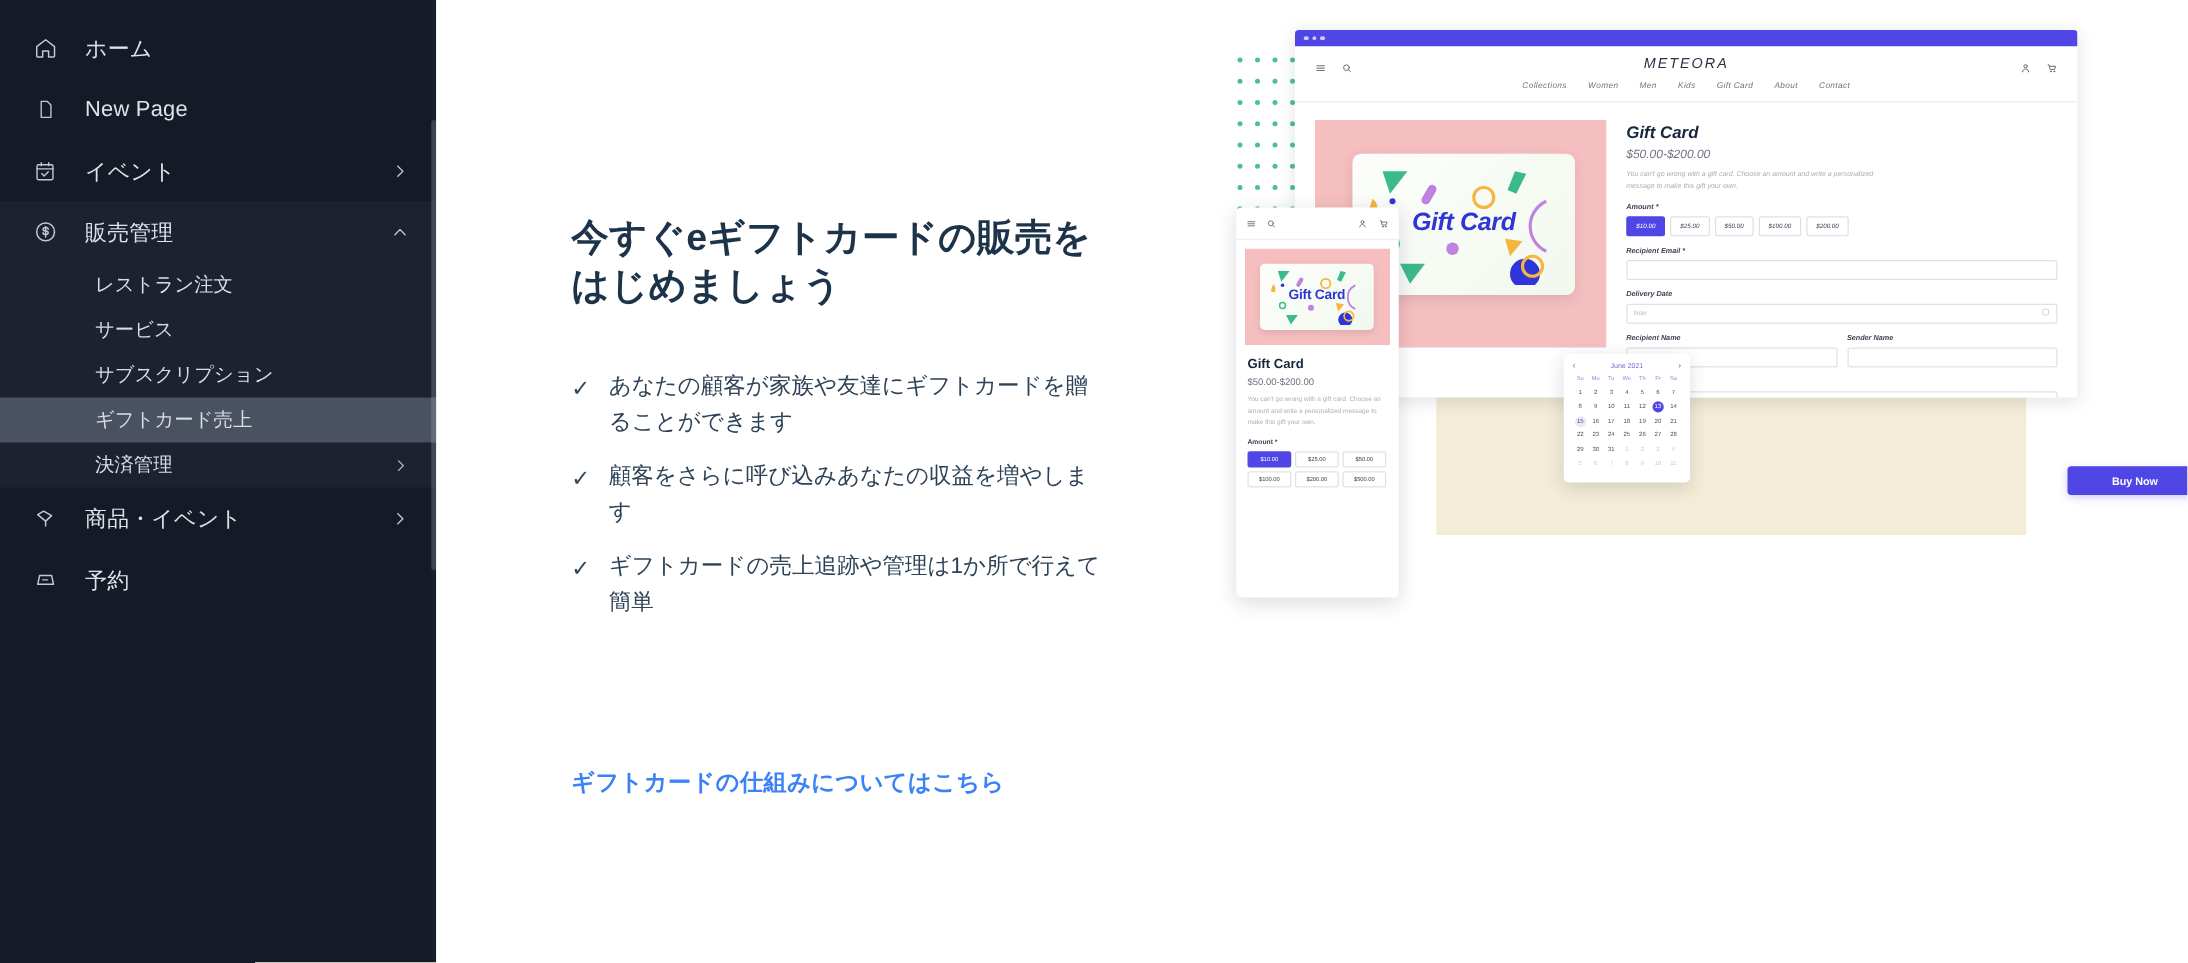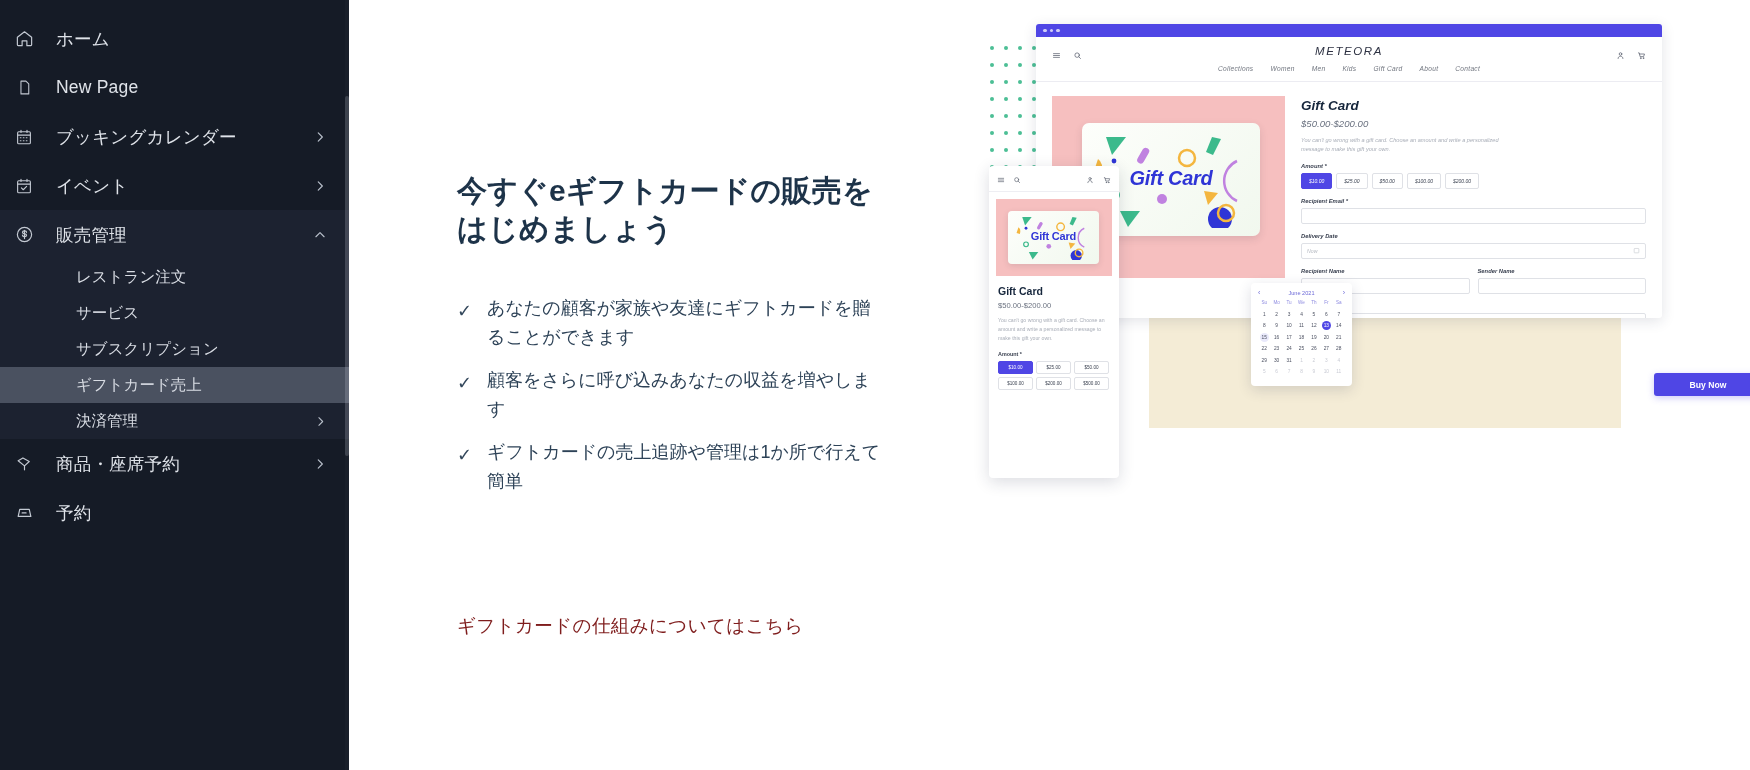--- a/index.html
+++ b/index.html
@@ -16,21 +16,21 @@
     width: 349px; height: 770px;
     background: #151b26;
     flex: 0 0 349px;
     position: relative;
     overflow: hidden;
     padding-top: 14px;
   }
   .nav-item {
     display: flex; align-items: center;
     height: 49px;
-    padding: 0 22px 0 12px;
+    padding: 0 22px 0 24px;
     color: #d6dae0;
     cursor: pointer;
     position: relative;
   }
   .nav-item .ico {
     width: 24px; height: 24px;
     flex: 0 0 24px;
     margin-right: 20px;
     display: flex; align-items: center; justify-content: center;
     color: #c3c9d2;
@@ -124,24 +124,25 @@
     color: #fff;
     font-size: 18.5px;
     font-family: inherit;
     letter-spacing: 0.4px;
     cursor: pointer;
   }
   .cta-link {
     position: absolute;
     left: 108px; top: 613px;
     font-size: 18.5px;
-    color: #7f1d1d;
+    color: #3b82f6;
     text-decoration: none;
     letter-spacing: 0.4px;
     cursor: pointer;
+    font-weight: bold;
   }
 
   
   .illus {
     position: absolute;
     left: 640px; top: 0;
     width: 760px; height: 770px;
   }
 
   .dots {
@@ -347,36 +348,20 @@
 
     <div class="nav-item">
       <span class="ico">
         <svg width="17" height="17" viewBox="0 0 24 24" fill="none" stroke="currentColor" stroke-width="1.5" stroke-linecap="round" stroke-linejoin="round">
             <path d="M7 3h7l4 4v14H7z"></path>
           </svg>
       </span>
       <span class="lbl">New Page</span>
     </div>
 
-    <div class="nav-item">
-      <span class="ico">
-        <svg width="18" height="18" viewBox="0 0 24 24" fill="none" stroke="currentColor" stroke-width="1.5" stroke-linecap="round" stroke-linejoin="round">
-            <rect x="3.5" y="5" width="17" height="16" rx="1.5"></rect>
-            <path d="M3.5 9.5h17"></path>
-            <path d="M8 3v3M16 3v3"></path>
-            <path d="M7 13h1M11 13h1M15 13h1M7 17h1M11 17h1M15 17h1"></path>
-          </svg>
-      </span>
-      <span class="lbl">ブッキングカレンダー</span>
-      <span class="chev">
-        <svg width="14" height="14" viewBox="0 0 24 24" fill="none" stroke="currentColor" stroke-width="2" stroke-linecap="round" stroke-linejoin="round">
-            <polyline points="9 5 16 12 9 19"></polyline>
-          </svg>
-      </span>
-    </div>
 
     <div class="nav-item">
       <span class="ico">
         <svg width="18" height="18" viewBox="0 0 24 24" fill="none" stroke="currentColor" stroke-width="1.5" stroke-linecap="round" stroke-linejoin="round">
             <rect x="3.5" y="5" width="17" height="16" rx="1.5"></rect>
             <path d="M3.5 9.5h17"></path>
             <path d="M8 3v3M16 3v3"></path>
             <polyline points="8.5 14.5 11 17 15.5 12.5"></polyline>
           </svg>
       </span>
@@ -427,21 +412,21 @@
       </div>
     </div>
 
     <div class="nav-item">
       <span class="ico">
         <svg width="19" height="19" viewBox="0 0 24 24" fill="none" stroke="currentColor" stroke-width="1.5" stroke-linecap="round" stroke-linejoin="round">
             <path d="M4 8.5 10 5l8 4.5-6 5.5z"></path>
             <path d="M12 15v5"></path>
           </svg>
       </span>
-      <span class="lbl">商品・座席予約</span>
+      <span class="lbl">商品・イベント</span>
       <span class="chev">
         <svg width="14" height="14" viewBox="0 0 24 24" fill="none" stroke="currentColor" stroke-width="2" stroke-linecap="round" stroke-linejoin="round">
             <polyline points="9 5 16 12 9 19"></polyline>
           </svg>
       </span>
     </div>
 
 
 
     <div class="nav-item">

